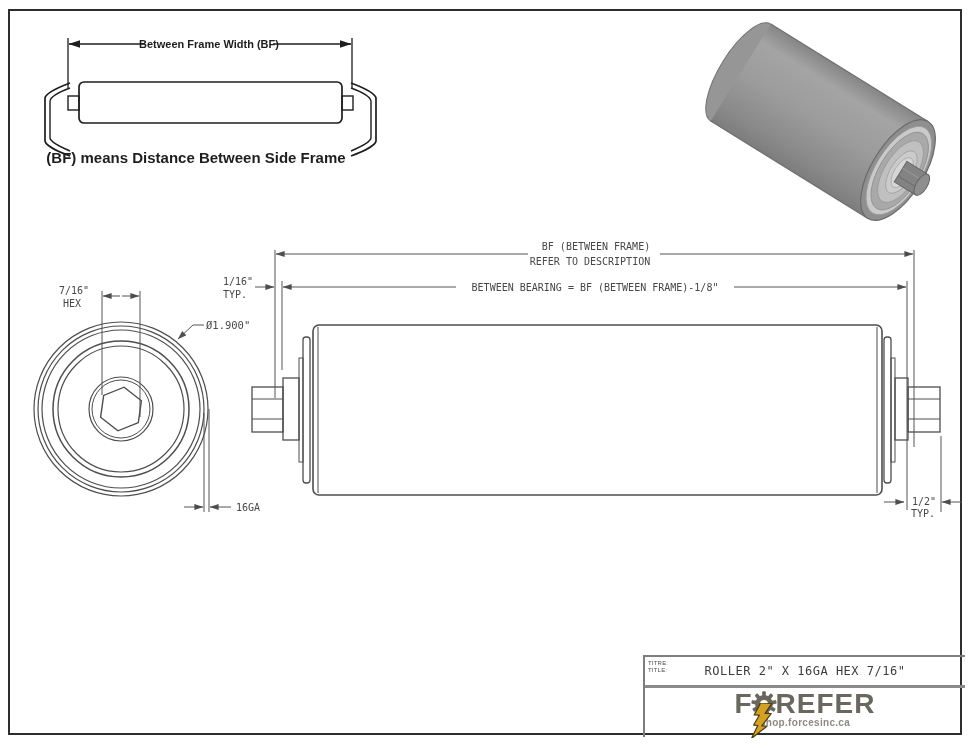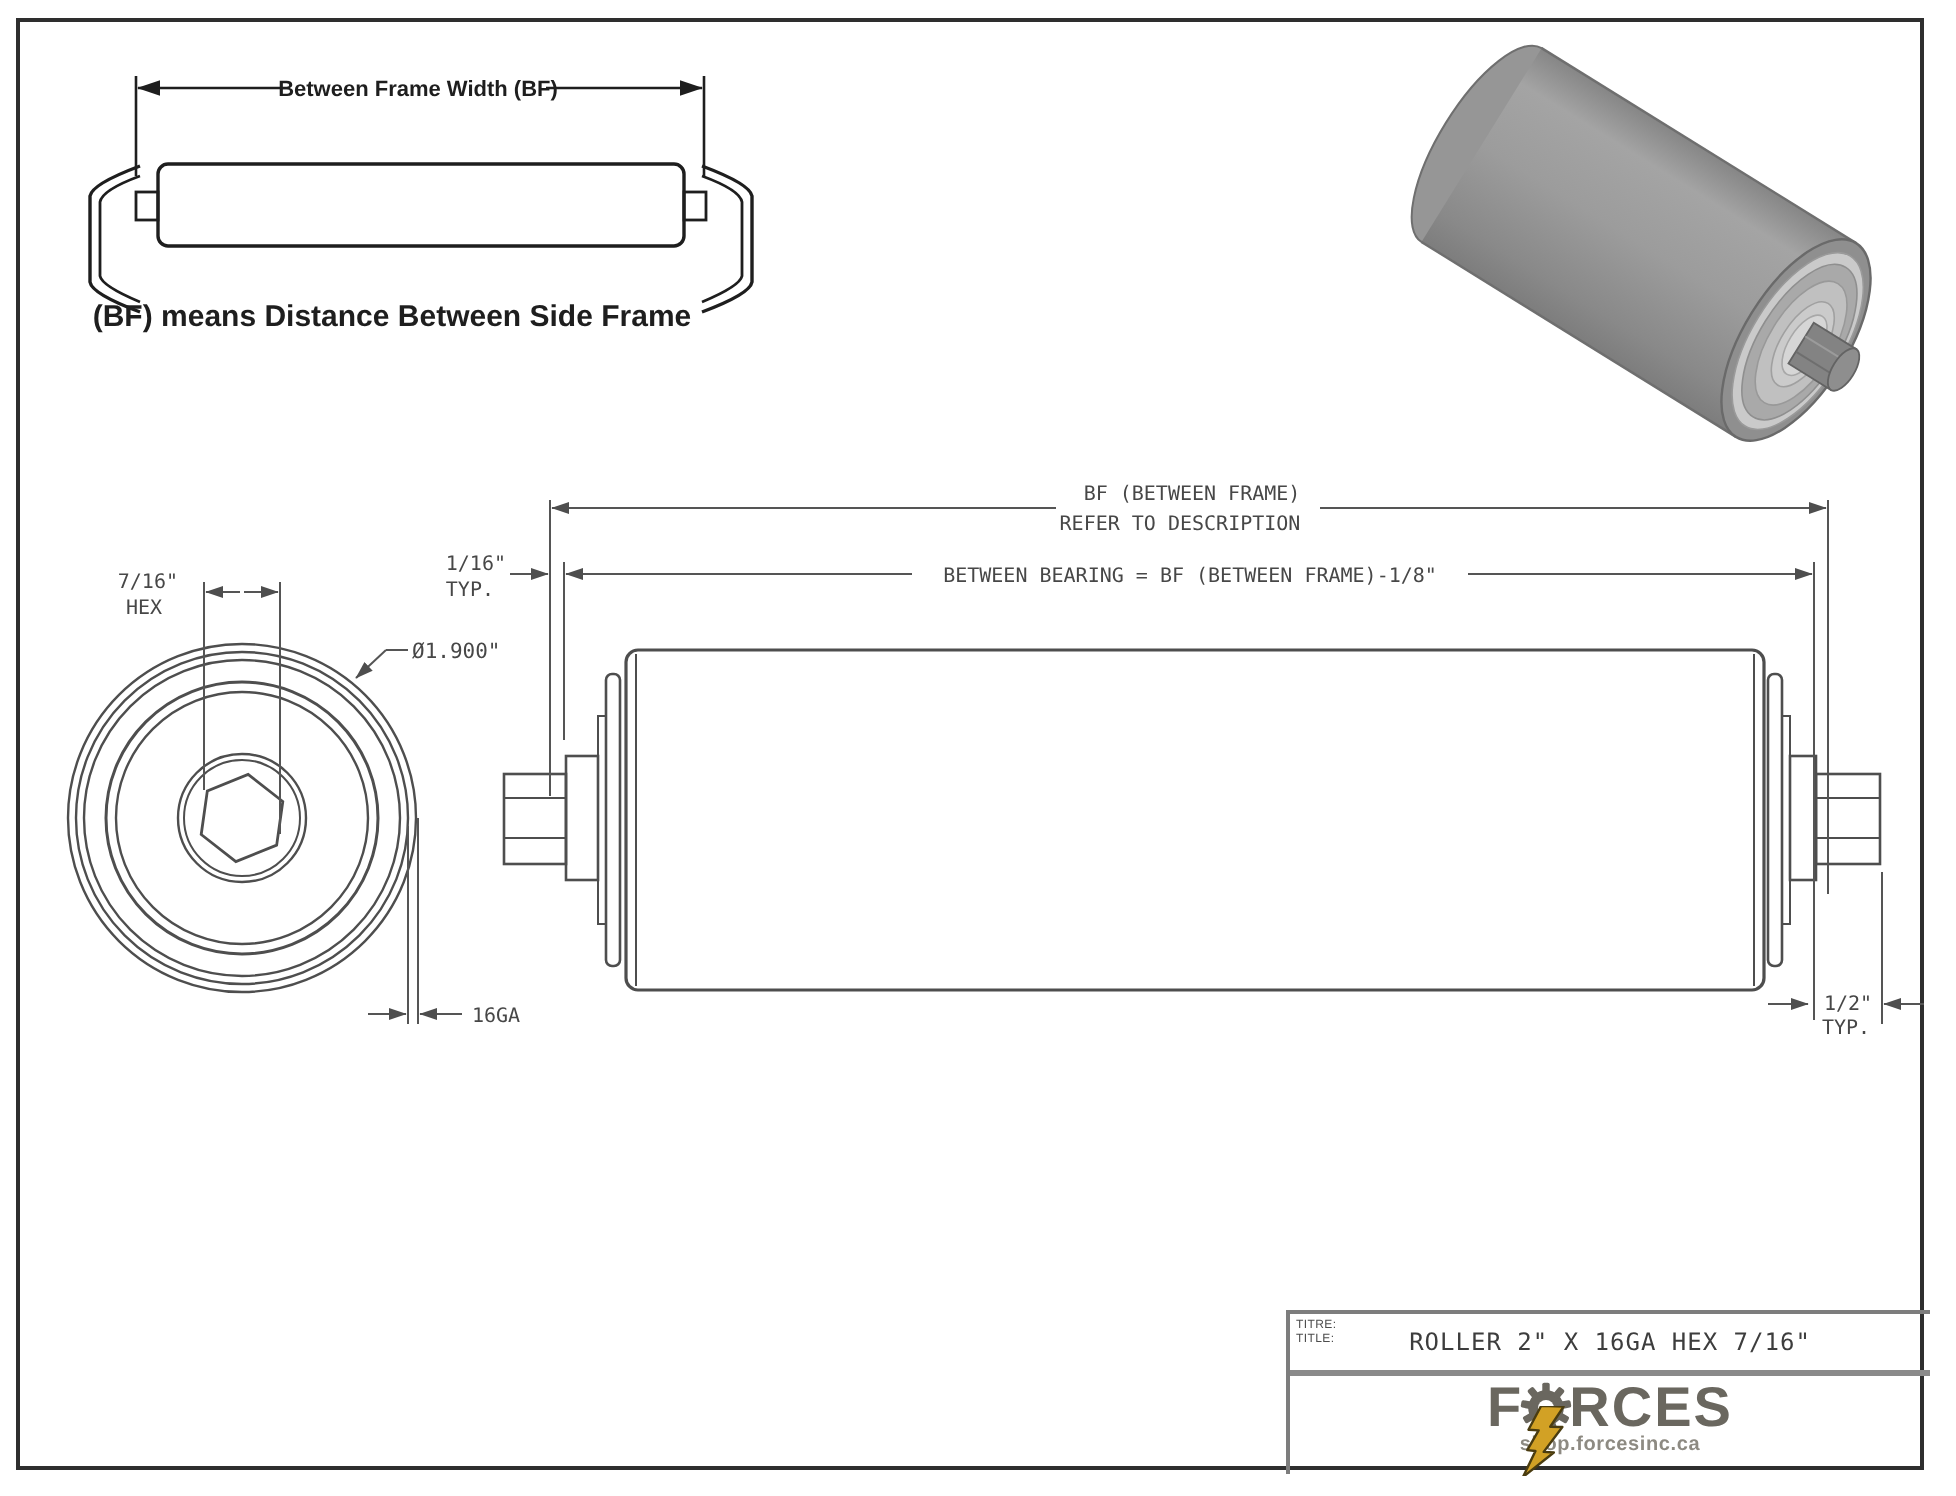--- a/index.html
+++ b/index.html
@@ -197,21 +197,21 @@
                 <rect x="-2" y="-13.6" width="4" height="6" rx="1" transform="rotate(120)"></rect>
                 <rect x="-2" y="-13.6" width="4" height="6" rx="1" transform="rotate(160)"></rect>
                 <rect x="-2" y="-13.6" width="4" height="6" rx="1" transform="rotate(200)"></rect>
                 <rect x="-2" y="-13.6" width="4" height="6" rx="1" transform="rotate(240)"></rect>
                 <rect x="-2" y="-13.6" width="4" height="6" rx="1" transform="rotate(280)"></rect>
                 <rect x="-2" y="-13.6" width="4" height="6" rx="1" transform="rotate(320)"></rect>
               </g>
             </g>
             <circle r="4.3" fill="#ffffff"></circle>
           </svg>
-          <span class="logo-letter">RCES</span>
+          <span class="logo-letter">REFER</span>
           <svg class="bolt" width="27" height="35" viewBox="0 0 27 35">
             <polygon points="15,0 26,2 18,11 24,12 13,23 18,24 1,34 9,22 5,21 12,12 7,11" fill="#d2a125" stroke="#4a3c10" stroke-width="1.2" stroke-linejoin="round" transform="rotate(-8 13 17)"></polygon>
           </svg>
         </div>
         <div class="logo-site">shop.forcesinc.ca</div>
       </div>
     </div>
   </div>
 </div>
 

